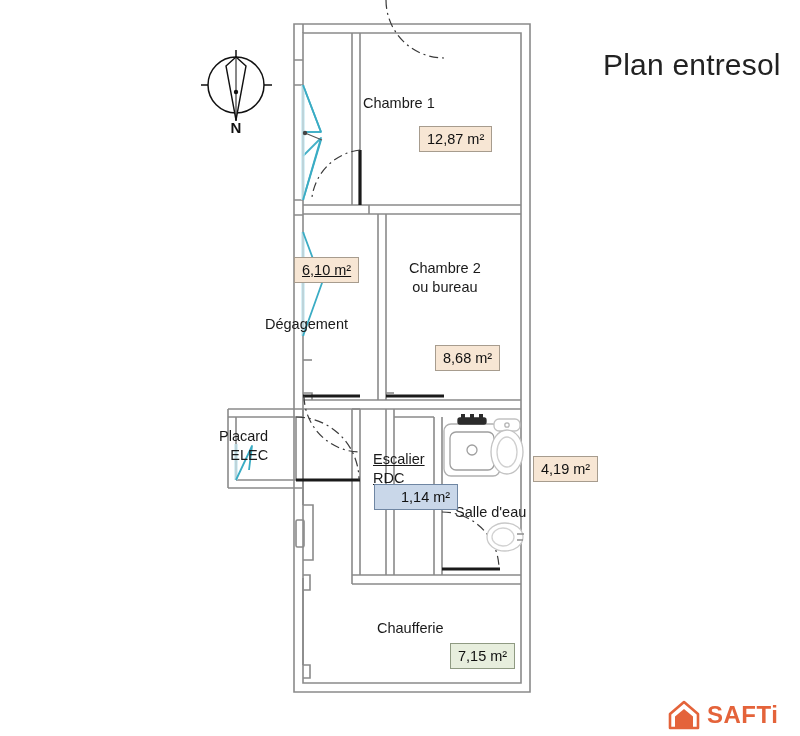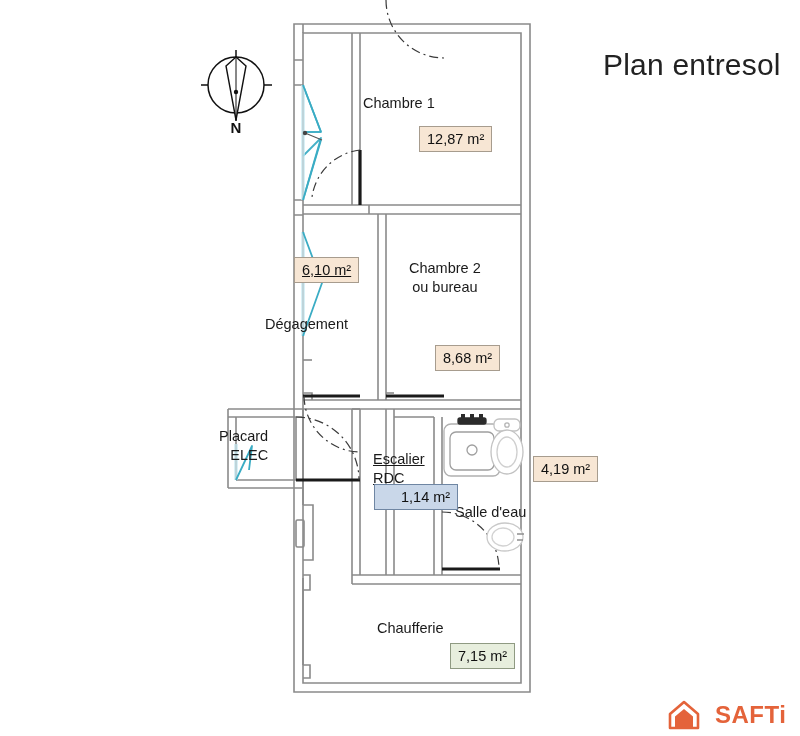--- a/index.html
+++ b/index.html
@@ -128,21 +128,21 @@
     font-family: "Liberation Sans", sans-serif;
   }
 
   
   .safti-logo {
     position: absolute;
     left: 668px;
     top: 700px;
     display: flex;
     align-items: center;
-    gap: 15px;
+    gap: 7px;
   }
   .safti-text {
     font-size: 24px;
     font-weight: 700;
     color: #e4633a;
     letter-spacing: 0.5px;
     font-family: "Liberation Sans", sans-serif;
   }
 </style>
 </head>

